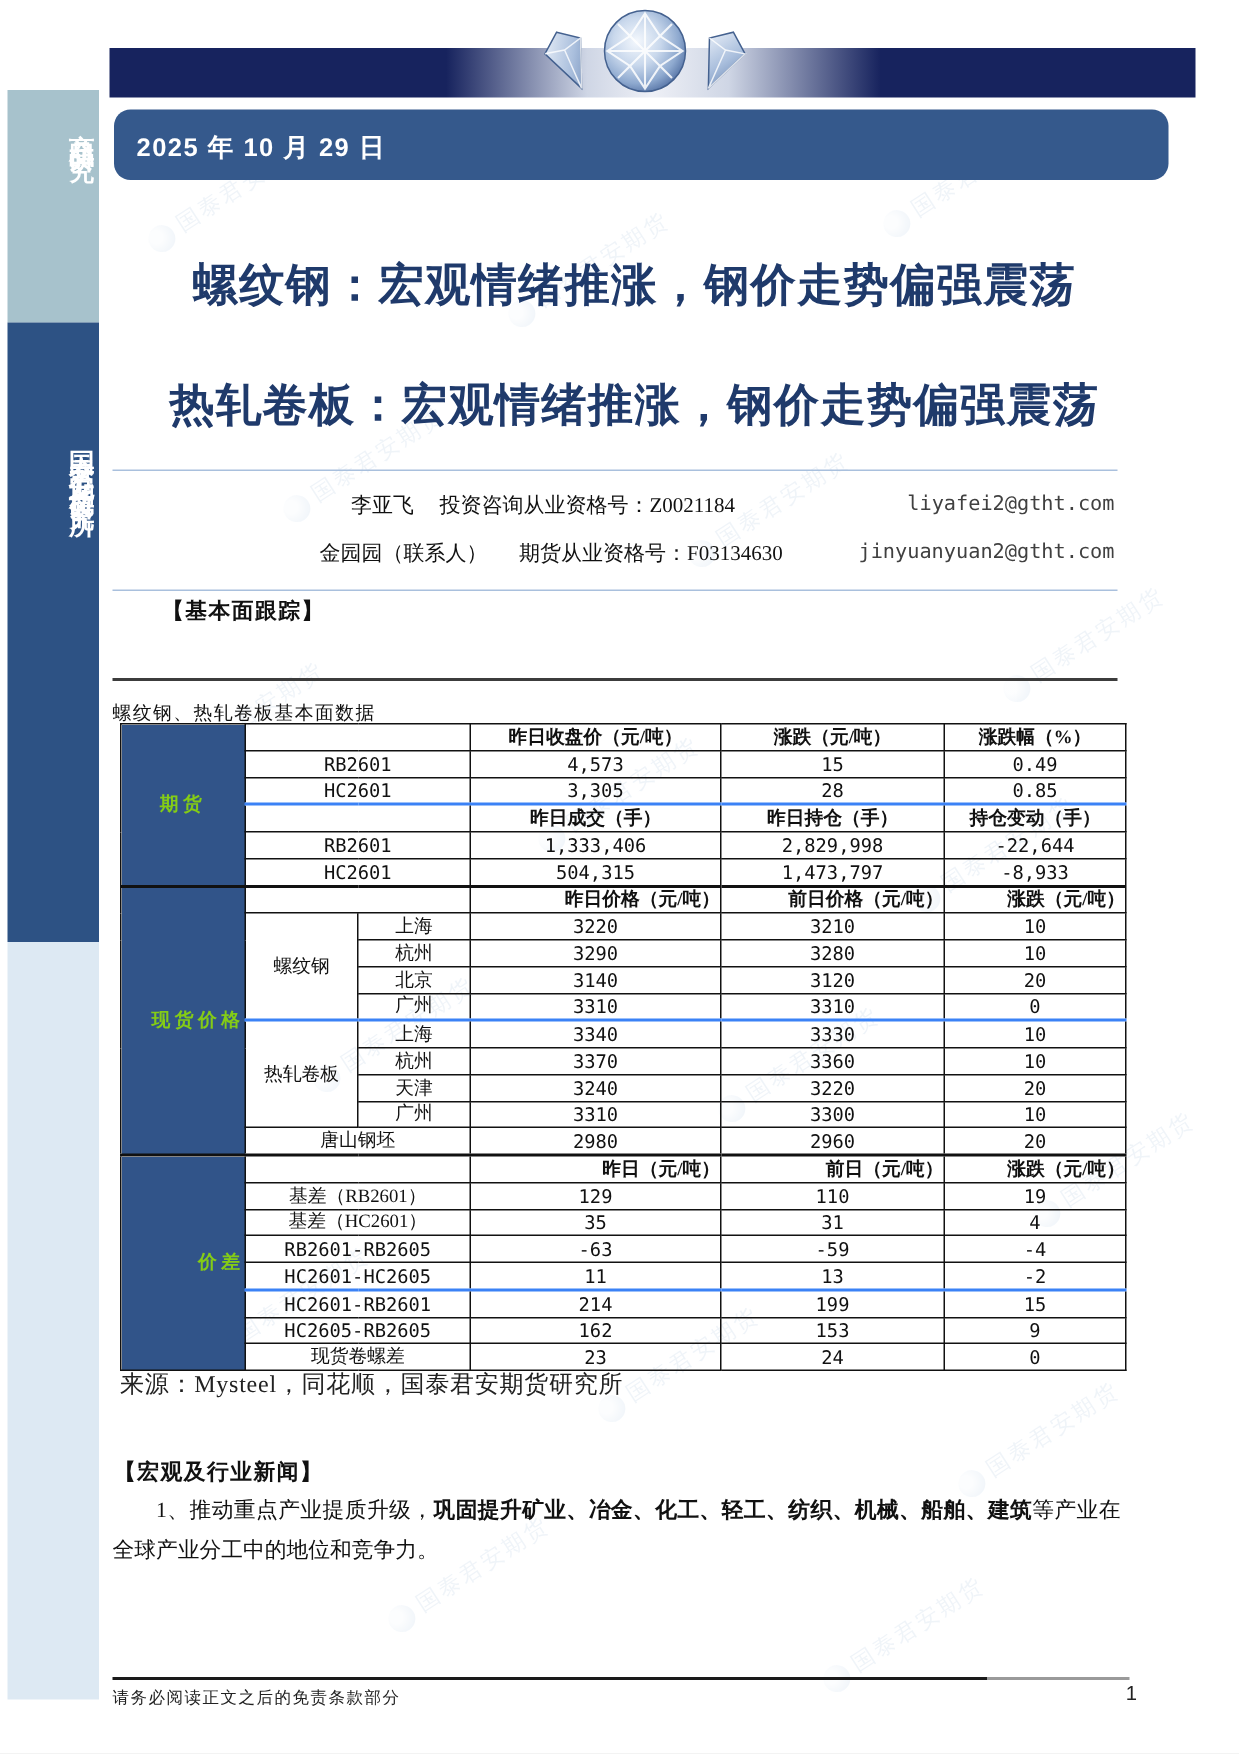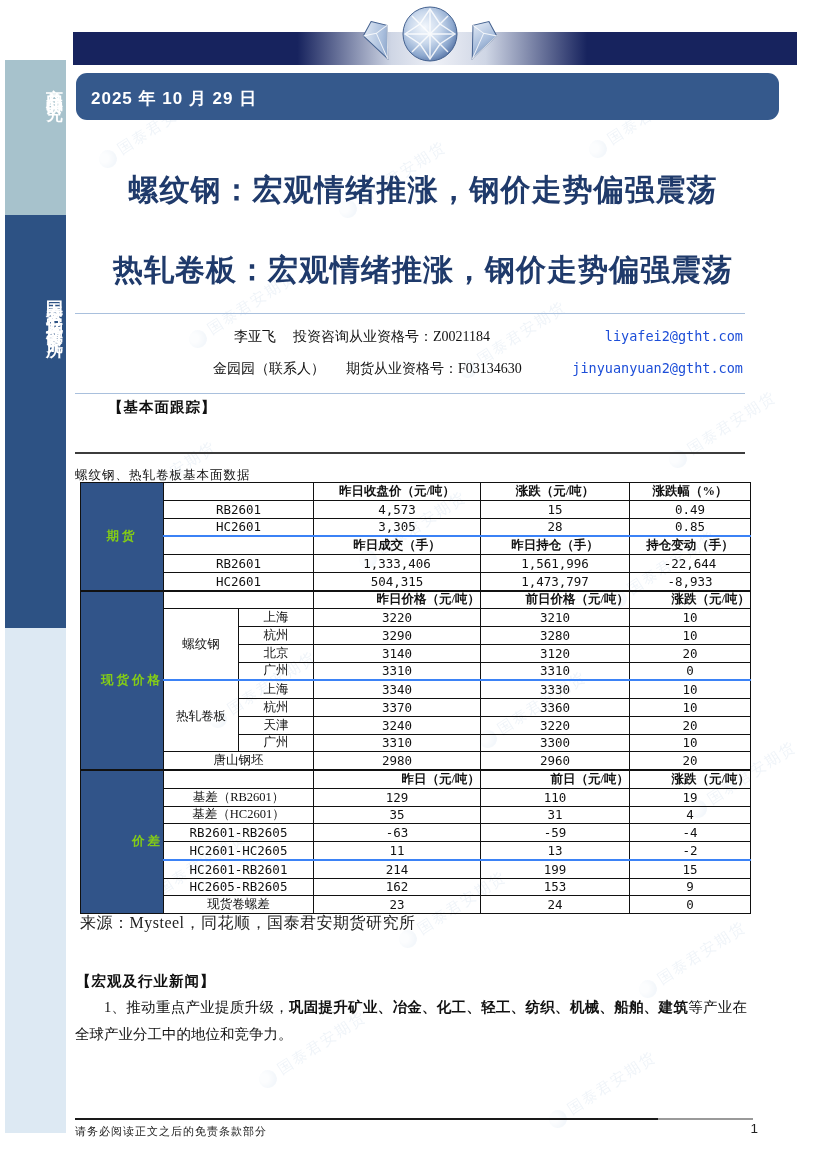--- a/index.html
+++ b/index.html
@@ -35,21 +35,21 @@
   .title { position:absolute; left:63px; width:720px; text-align:center;
         font-weight:bold; font-size:30px; letter-spacing:1px; color:#1f3a6b; white-space:nowrap; }
   .title1 { top:170px; }
   .title2 { top:250px; }
   .rule-blue { position:absolute; left:75px; width:670px; height:1px; background:#a9c0dd; }
   
   .an-row { position:absolute; left:75px; width:670px; height:20px; font-size:14px; }
   .an-row .name { position:absolute; white-space:nowrap; }
   .an-row .cred { position:absolute; white-space:nowrap; }
   .an-row .email { position:absolute; right:2px; font-family:"DejaVu Sans Mono",monospace;
-        font-size:13.5px; color:#1d4ed8; text-decoration:none; }
+        font-size:13.5px; color:#404040; text-decoration:none; }
   
   .h-fund { position:absolute; left:108px; top:398px; font-size:14.5px; font-weight:bold; letter-spacing:1px; }
   .caption { position:absolute; left:75px; top:431px; font-size:12.5px; letter-spacing:1px;margin-top:36px; }
   .rule-dark { position:absolute; left:75px; top:452px; width:670px; height:2px; background:#3c3c3c; }
   
   .tbl-wrap { position:absolute; left:80px; top:482px; }
   table.rpt { border-collapse:collapse; table-layout:fixed; width:670px; border:1.5px solid #111; }
   table.rpt td { border:1px solid #111; text-align:center; padding:0; height:16.75px;
         font-size:12.5px; line-height:1.05; white-space:nowrap; overflow:hidden; }
   td.sec { background:#315489; color:#84cc16; font-weight:bold; font-size:13px; letter-spacing:3px; }
@@ -245,21 +245,21 @@
         </tr>
         <tr class="sep-mid">
           <td colspan="2"></td>
           <td class="hd">昨日成交（手）</td>
           <td class="hd">昨日持仓（手）</td>
           <td class="hd">持仓变动（手）</td>
         </tr>
         <tr>
           <td colspan="2" class="code">RB2601</td>
           <td class="num">1,333,406</td>
-          <td class="num">1,561,996</td>
+          <td class="num">2,829,998</td>
           <td class="num">-22,644</td>
         </tr>
         <tr>
           <td colspan="2" class="code">HC2601</td>
           <td class="num">504,315</td>
           <td class="num">1,473,797</td>
           <td class="num">-8,933</td>
         </tr>
 
         <tr class="sep-heavy">

